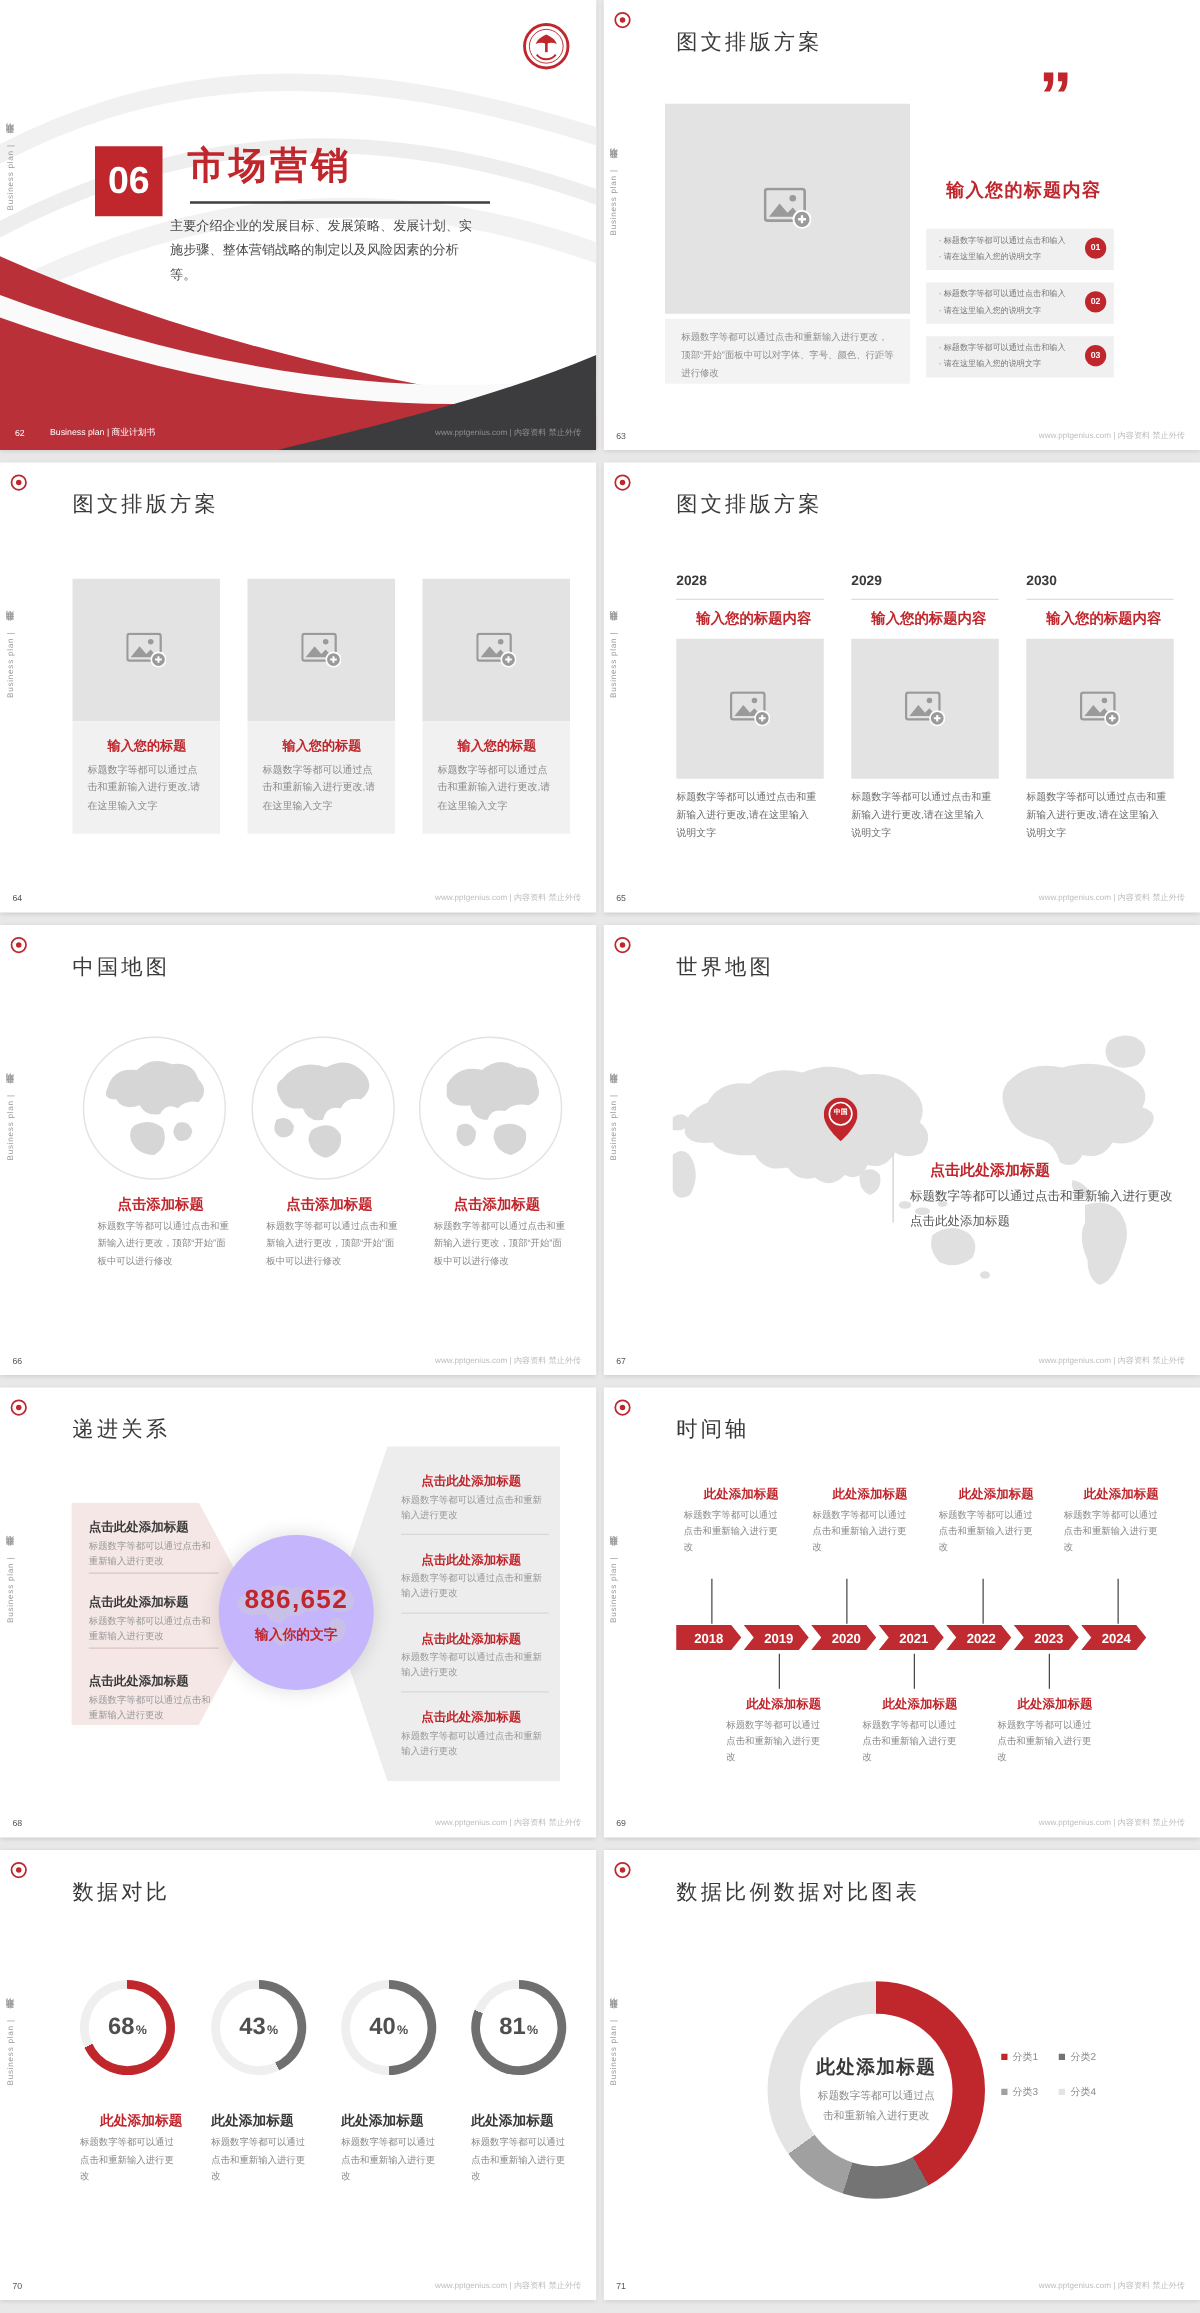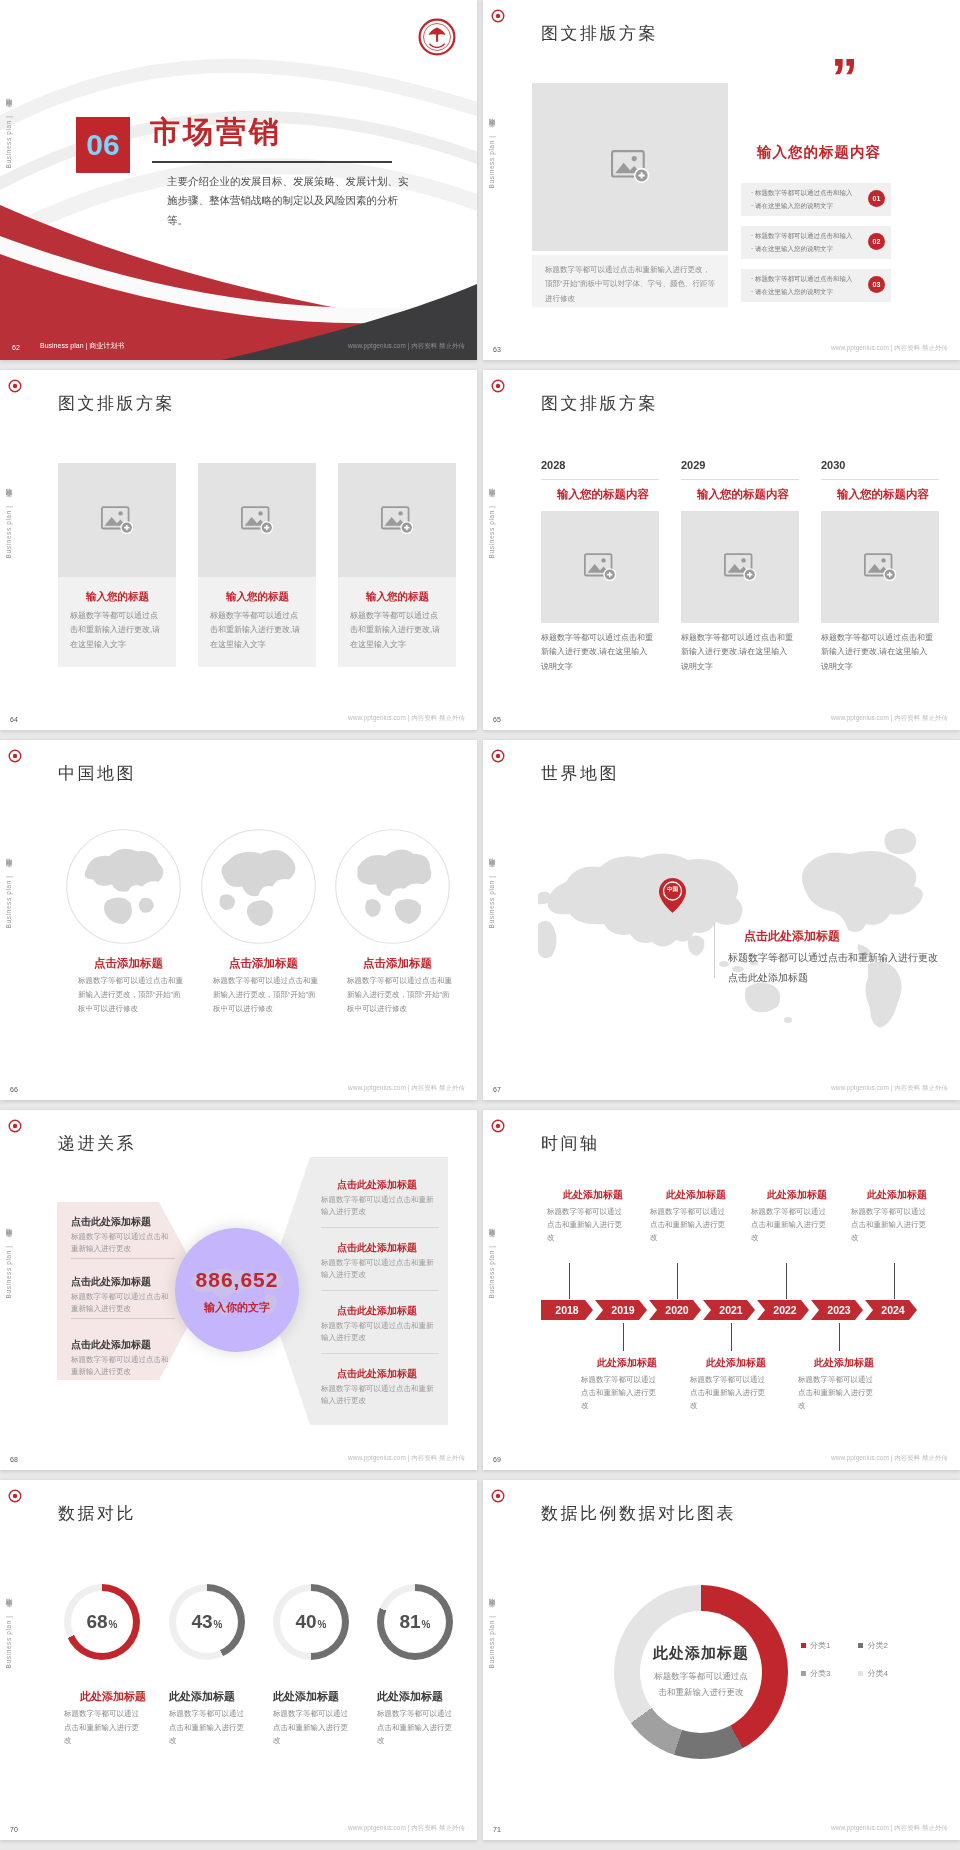--- a/index.html
+++ b/index.html
@@ -18,21 +18,21 @@
   .ph{position:absolute;background:#e3e3e3;display:flex;align-items:center;justify-content:center;}
   .cap{background:#f3f3f3;color:#8e8e8e;}
   .item-box{position:absolute;background:#f0f0f0;}
   .badge{position:absolute;right:6px;top:7px;width:17px;height:17px;border-radius:50%;background:#c0272d;color:#fff;font-size:7px;font-weight:bold;display:flex;align-items:center;justify-content:center;}
   .ring{position:absolute;width:76px;height:76px;border-radius:50%;display:flex;align-items:center;justify-content:center;}
   .ring-inner{width:62px;height:62px;border-radius:50%;background:#fff;display:flex;align-items:center;justify-content:center;}
   .pct{font-size:19px;font-weight:bold;color:#4f4f4f;}
   .pct-sign{font-size:10px;margin-left:1px;}
   .pie{position:absolute;border-radius:50%;display:flex;align-items:center;justify-content:center;}
   .pie-inner{width:122px;height:122px;border-radius:50%;background:#fff;display:flex;flex-direction:column;align-items:center;justify-content:center;text-align:center;}
-  .legend-row{position:absolute;display:flex;gap:28px;}
+  .legend-row{position:absolute;display:flex;gap:17px;}
   .legend-item{display:flex;align-items:center;gap:4px;font-size:8px;color:#8a8a8a;}
   .swatch{width:5px;height:5px;display:inline-block;}
   .chev{fill:#bf2b30;}
   .tick{position:absolute;width:1px;background:#4a4a4a;}
   .divline{position:absolute;height:1px;background:#d8d8d8;}
 </style>
 </head>
 <body>
 
 <div class="slide" style="left:0;top:0;">
@@ -46,25 +46,25 @@
   </svg>
   <span class="side-text" style="top:110px;">Business plan | 商业计划书</span>
   <svg class="abs" style="left:418px;top:18px;" width="38" height="38" viewBox="0 0 40 40">
     <circle cx="20" cy="20" r="18.3" fill="#fff" stroke="#c0272d" stroke-width="2.4"></circle>
     <circle cx="20" cy="20" r="14.2" fill="none" stroke="#c0272d" stroke-width=".8"></circle>
     <path d="M20,10 q-7,3 -9,8 q5,-2 9,0 q4,-2 9,0 q-2,-5 -9,-8 Z" fill="#c0272d"></path>
     <rect x="19" y="17" width="2.2" height="8" fill="#c0272d"></rect>
     <path d="M12,27 a10,10 0 0 0 16,0" fill="none" stroke="#c0272d" stroke-width="1.6"></path>
   </svg>
   <div class="abs" style="left:76px;top:117px;width:54px;height:56px;background:#c0272d;display:flex;align-items:center;justify-content:center;">
-    <span style="color:#7dd3fc;font-size:30px;font-weight:bold;">06</span>
+    <span style="color:#ffffff;font-size:30px;font-weight:bold;">06</span>
   </div>
   <div class="abs red" style="left:150px;top:112px;font-size:30px;font-weight:bold;letter-spacing:3px;">市场营销</div>
   <div class="abs" style="left:152px;top:161px;width:240px;height:2px;background:#3f3f3f;"></div>
-  <div class="abs" style="left:167px;top:172px;width:246px;font-size:10.5px;color:#4a4a4a;line-height:1.85;">主要介绍企业的发展目标、发展策略、发展计划、实施步骤、整体营销战略的制定以及风险因素的分析等。</div>
+  <div class="abs" style="left:136px;top:172px;width:246px;font-size:10.5px;color:#4a4a4a;line-height:1.85;">主要介绍企业的发展目标、发展策略、发展计划、实施步骤、整体营销战略的制定以及风险因素的分析等。</div>
   <span class="abs" style="left:12px;bottom:9px;font-size:7px;color:#fff;">62</span>
   <span class="abs" style="left:40px;bottom:9px;font-size:7px;color:#fff;">Business plan | 商业计划书</span>
   <span class="abs" style="right:12px;bottom:9px;font-size:6.5px;color:#8f8f8f;">www.pptgenius.com | 内容资料 禁止外传</span>
 </div>
 
 <div class="slide" style="left:483px;top:0;">
   <svg class="mini-seal" viewBox="0 0 14 14">
       <circle cx="7" cy="7" r="5.8" fill="#fff" stroke="#c0272d" stroke-width="1.4"></circle>
       <circle cx="7" cy="7" r="2.2" fill="#c0272d"></circle>
     </svg>

